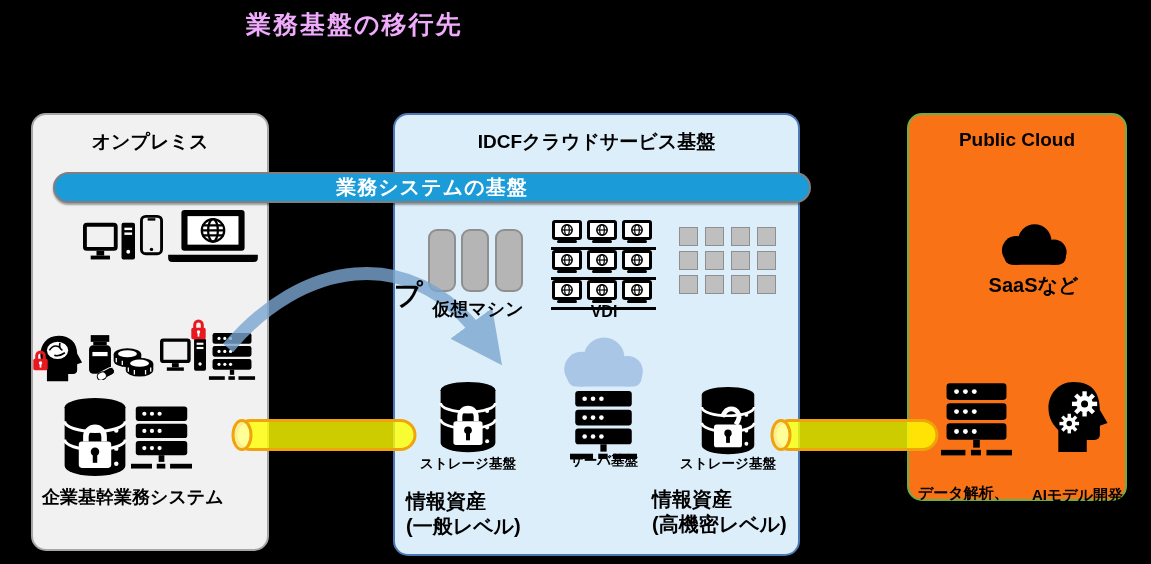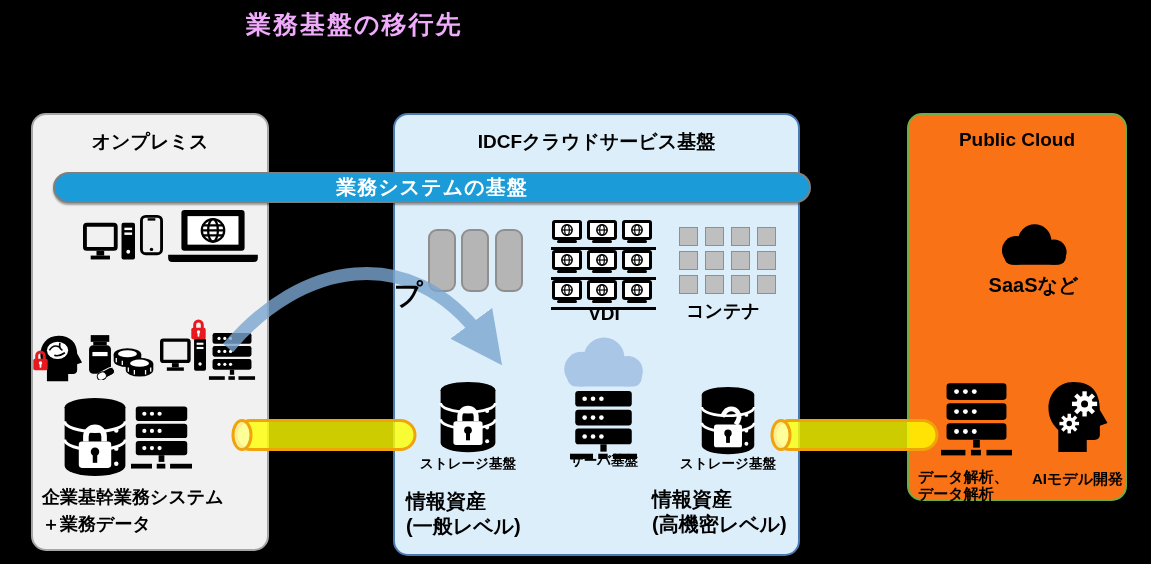--- a/index.html
+++ b/index.html
@@ -24,21 +24,21 @@
   .vdi-row{position:absolute;left:551px;display:flex;gap:3px;width:105px;
            border-bottom:3px solid #000;padding-bottom:1px;z-index:2;}
   .cgrid{position:absolute;left:679px;top:227px;display:grid;grid-template-columns:repeat(4,19px);
          gap:5px 7px;z-index:2;}
   .cbox{width:19px;height:19px;background:#bfbfbf;border:1.5px solid #8f8f8f;box-sizing:border-box;}
   .overlay{position:absolute;left:0;top:0;z-index:5;pointer-events:none;}
   .partial{left:394px;top:276px;font-size:28px;font-weight:bold;z-index:6;}
   .cap{left:42px;top:484px;font-size:18px;line-height:27px;}
   .asset{font-size:20px;line-height:25px;}
   .small-lbl{font-size:13.5px;}
-  .r-lbl{font-size:15px;line-height:17px;}
+  .r-lbl{font-size:15px;line-height:17px;margin-top:16px;}
 </style>
 </head>
 <body>
 
 <svg width="0" height="0" style="position:absolute">
   <defs>
     <symbol id="ic-server" viewBox="0 0 64 68">
       <g fill="#000">
         <rect x="5" y="0" width="54" height="15" rx="3"></rect>
         <rect x="5" y="18" width="54" height="15" rx="3"></rect>
@@ -227,26 +227,26 @@
 
   <svg class="abs z2" style="left:62px;top:397px" width="66" height="81">
       <use href="#ic-dblock"></use>
     </svg>
   <svg class="abs z2" style="left:131px;top:406px" width="61" height="66">
       <use href="#ic-server"></use>
     </svg>
 
   <div class="lbl cap">
     <div>企業基幹業務システム</div>
-    <div>＋業務データ</div>
   </div>
 
   <div class="vmbar" style="left:428px"></div>
   <div class="vmbar" style="left:461px"></div>
   <div class="vmbar" style="left:495px"></div>
+  <div class="lbl lbl-c" style="left:408px;top:297px;width:140px;font-size:18px">仮想マシン</div>
 
   <div class="vdi-row" style="top:220px">
     <svg width="32" height="26">
         <use href="#ic-vdi"></use>
       </svg>
     <svg width="32" height="26">
         <use href="#ic-vdi"></use>
       </svg>
     <svg width="32" height="26">
         <use href="#ic-vdi"></use>
@@ -267,37 +267,36 @@
     <svg width="32" height="26">
         <use href="#ic-vdi"></use>
       </svg>
     <svg width="32" height="26">
         <use href="#ic-vdi"></use>
       </svg>
     <svg width="32" height="26">
         <use href="#ic-vdi"></use>
       </svg>
   </div>
-  <div class="lbl lbl-c" style="left:560px;top:303px;width:88px;font-size:19px">VDI</div>
+  <div class="lbl lbl-c" style="left:560px;top:303px;width:88px;font-size:16px">VDI</div>
 
   <div class="cgrid">
     <div class="cbox"></div>
       <div class="cbox"></div>
       <div class="cbox"></div>
       <div class="cbox"></div>
     <div class="cbox"></div>
       <div class="cbox"></div>
       <div class="cbox"></div>
       <div class="cbox"></div>
     <div class="cbox"></div>
       <div class="cbox"></div>
       <div class="cbox"></div>
       <div class="cbox"></div>
   </div>
-  <div class="lbl lbl-c" style="left:668px;top:299px;width:110px;font-size:18px">コンテナ</div>
 
   <div class="abs partial">プ</div>
 
   <svg class="abs z2" style="left:551px;top:332px" width="102" height="60" fill="#a9c6e6">
       <use href="#ic-cloud"></use>
     </svg>
   <svg class="abs" style="left:438px;top:381px;z-index:3" width="60" height="73">
       <use href="#ic-dblock"></use>
     </svg>
   <svg class="abs" style="left:570px;top:388px;z-index:3" width="67" height="77">

